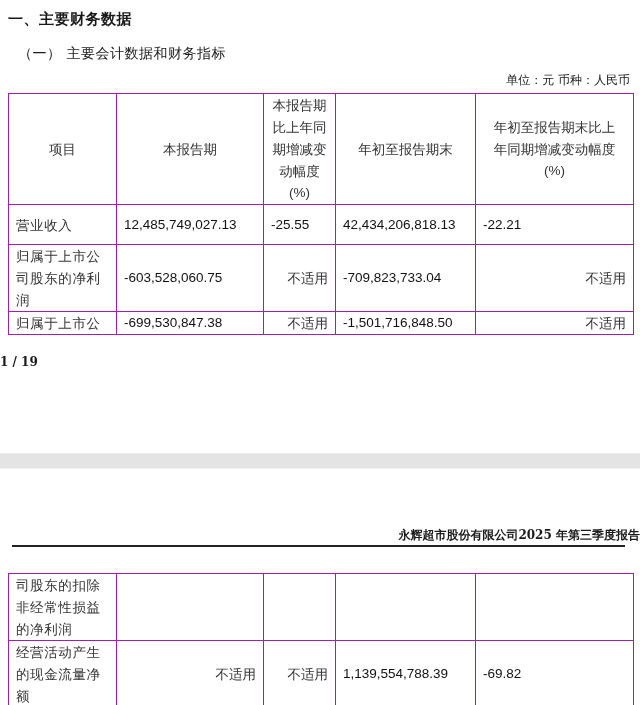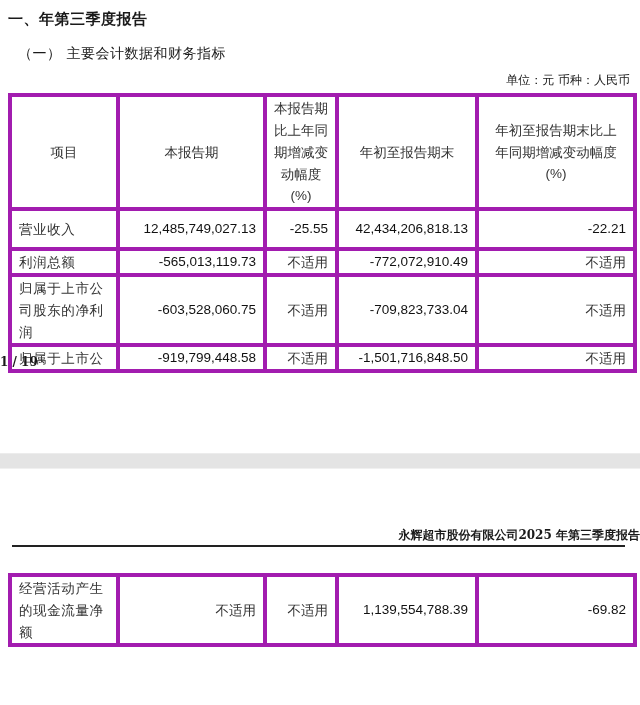--- a/index.html
+++ b/index.html
@@ -11,36 +11,36 @@
   }
   .abs { position:absolute; }
   .h1 { left:8px; top:10px; font-size:15px; font-weight:bold; letter-spacing:0.5px; }
   .h2 { left:18px; top:45px; font-size:14px; font-weight:normal; letter-spacing:0.5px; }
   .unit { right:10px; top:72px; font-size:12px; }
   table.fin {
     position:absolute; border-collapse:collapse; table-layout:fixed;
     left:8px; width:625px;
   }
   table.fin td {
-    border:4px solid #a21caf; padding:0 7px; font-size:13.5px; line-height:22px;
+    border:1px solid #a21caf; padding:0 7px; font-size:13.5px; line-height:22px;
     vertical-align:middle;
   }
   td.hdr { text-align:center; font-family:"DejaVu Serif","Liberation Serif",serif; font-size:13px; line-height:24px; color:#333; }
   td.label { text-align:left; color:#333; font-size:13px; letter-spacing:0.6px; }
-  td.num { text-align:right; font-family:"Liberation Sans","DejaVu Sans",sans-serif; font-size:14.5px; color:#111; }
+  td.num { text-align:left; font-family:"Liberation Sans","DejaVu Sans",sans-serif; font-size:14.5px; color:#111; }
   td.na { text-align:right; color:#333; font-size:13px; }
   .pagenum { left:0; width:640px; top:355px; text-align:left; font-size:12px; font-weight:bold; }
   .gap { left:0; top:453px; width:640px; height:14px; background:#e4e4e4; border-top:1px solid #ececec; border-bottom:1px solid #f0f0f0; }
   .runhead { left:0; width:640px; top:527px; text-align:right; font-size:12px; font-weight:bold; }
   .rule { left:12px; width:613px; top:545px; height:2px; background:#222; }
 </style>
 </head>
 <body>
 
-<div class="abs h1">一、年第三季度报告</div>
+<div class="abs h1">一、主要财务数据</div>
 <div class="abs h2">（一）  主要会计数据和财务指标</div>
 <div class="abs unit">单位：元   币种：人民币</div>
 
 <table class="fin" style="top:93px;">
   <colgroup>
     <col style="width:108px">
       <col style="width:147px">
       <col style="width:72px">
       <col style="width:140px">
       <col style="width:158px">
@@ -63,41 +63,34 @@
       <div style="font-family:'Liberation Sans',sans-serif;">(%)</div>
     </td>
   </tr>
   <tr style="height:40px;">
     <td class="label">营业收入</td>
     <td class="num">12,485,749,027.13</td>
     <td class="num">-25.55</td>
     <td class="num">42,434,206,818.13</td>
     <td class="num">-22.21</td>
   </tr>
-  <tr style="height:23px;">
-    <td class="label">利润总额</td>
-    <td class="num">-565,013,119.73</td>
-    <td class="na">不适用</td>
-    <td class="num">-772,072,910.49</td>
-    <td class="na">不适用</td>
-  </tr>
   <tr style="height:64px;">
     <td class="label">
       <div>归属于上市公</div>
       <div>司股东的净利</div>
       <div>润</div>
     </td>
     <td class="num">-603,528,060.75</td>
     <td class="na">不适用</td>
     <td class="num">-709,823,733.04</td>
     <td class="na">不适用</td>
   </tr>
   <tr style="height:23px;">
     <td class="label">归属于上市公</td>
-    <td class="num">-919,799,448.58</td>
+    <td class="num">-699,530,847.38</td>
     <td class="na">不适用</td>
     <td class="num">-1,501,716,848.50</td>
     <td class="na">不适用</td>
   </tr>
 </tbody>
   </table>
 
 <div class="abs pagenum">1 / 19</div>
 
 <div class="abs gap"></div>
@@ -107,20 +100,31 @@
 
 <table class="fin" style="top:573px;">
   <colgroup>
     <col style="width:108px">
       <col style="width:147px">
       <col style="width:72px">
       <col style="width:140px">
       <col style="width:158px">
   </colgroup>
   <tbody>
+      <tr style="height:66px;">
+    <td class="label">
+      <div>司股东的扣除</div>
+      <div>非经常性损益</div>
+      <div>的净利润</div>
+    </td>
+    <td class="num"></td>
+    <td class="na"></td>
+    <td class="num"></td>
+    <td class="num"></td>
+  </tr>
   <tr style="height:66px;">
     <td class="label">
       <div>经营活动产生</div>
       <div>的现金流量净</div>
       <div>额</div>
     </td>
     <td class="na">不适用</td>
     <td class="na">不适用</td>
     <td class="num">1,139,554,788.39</td>
     <td class="num">-69.82</td>

